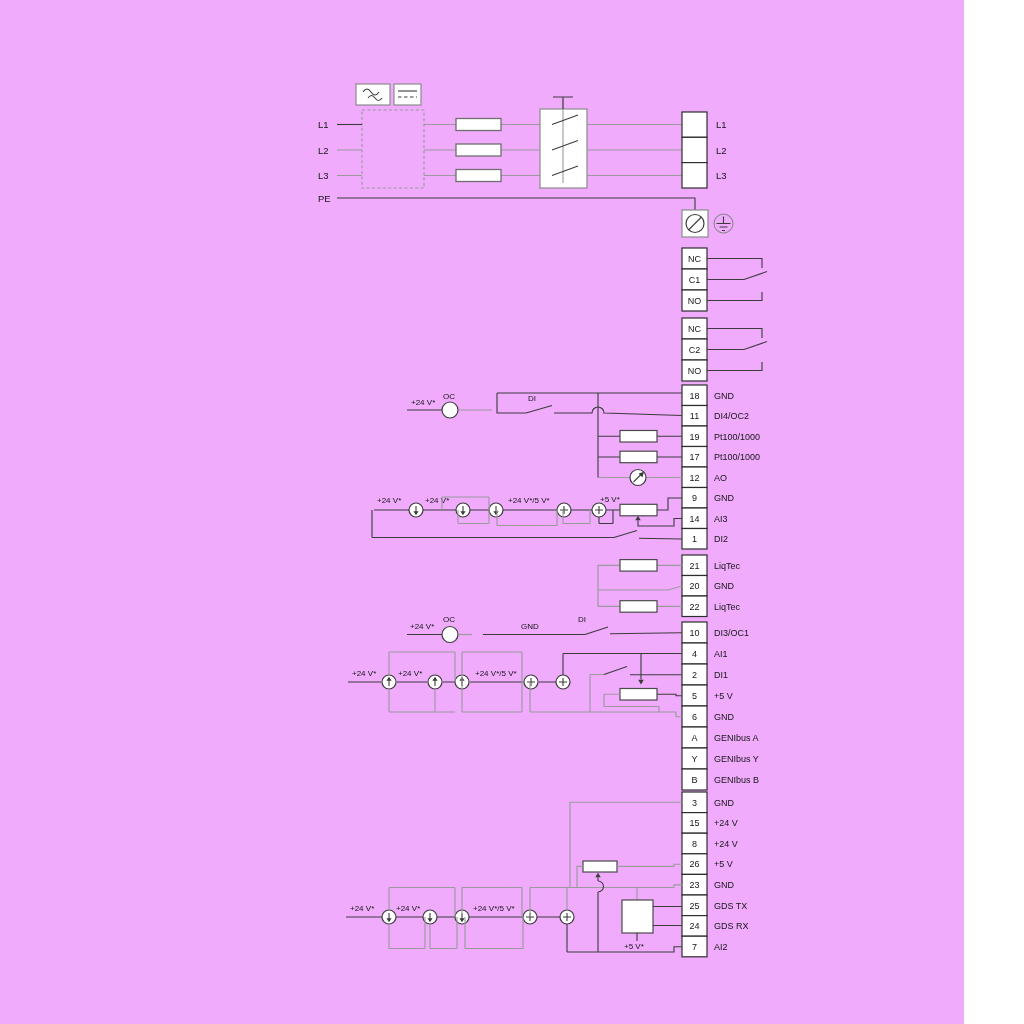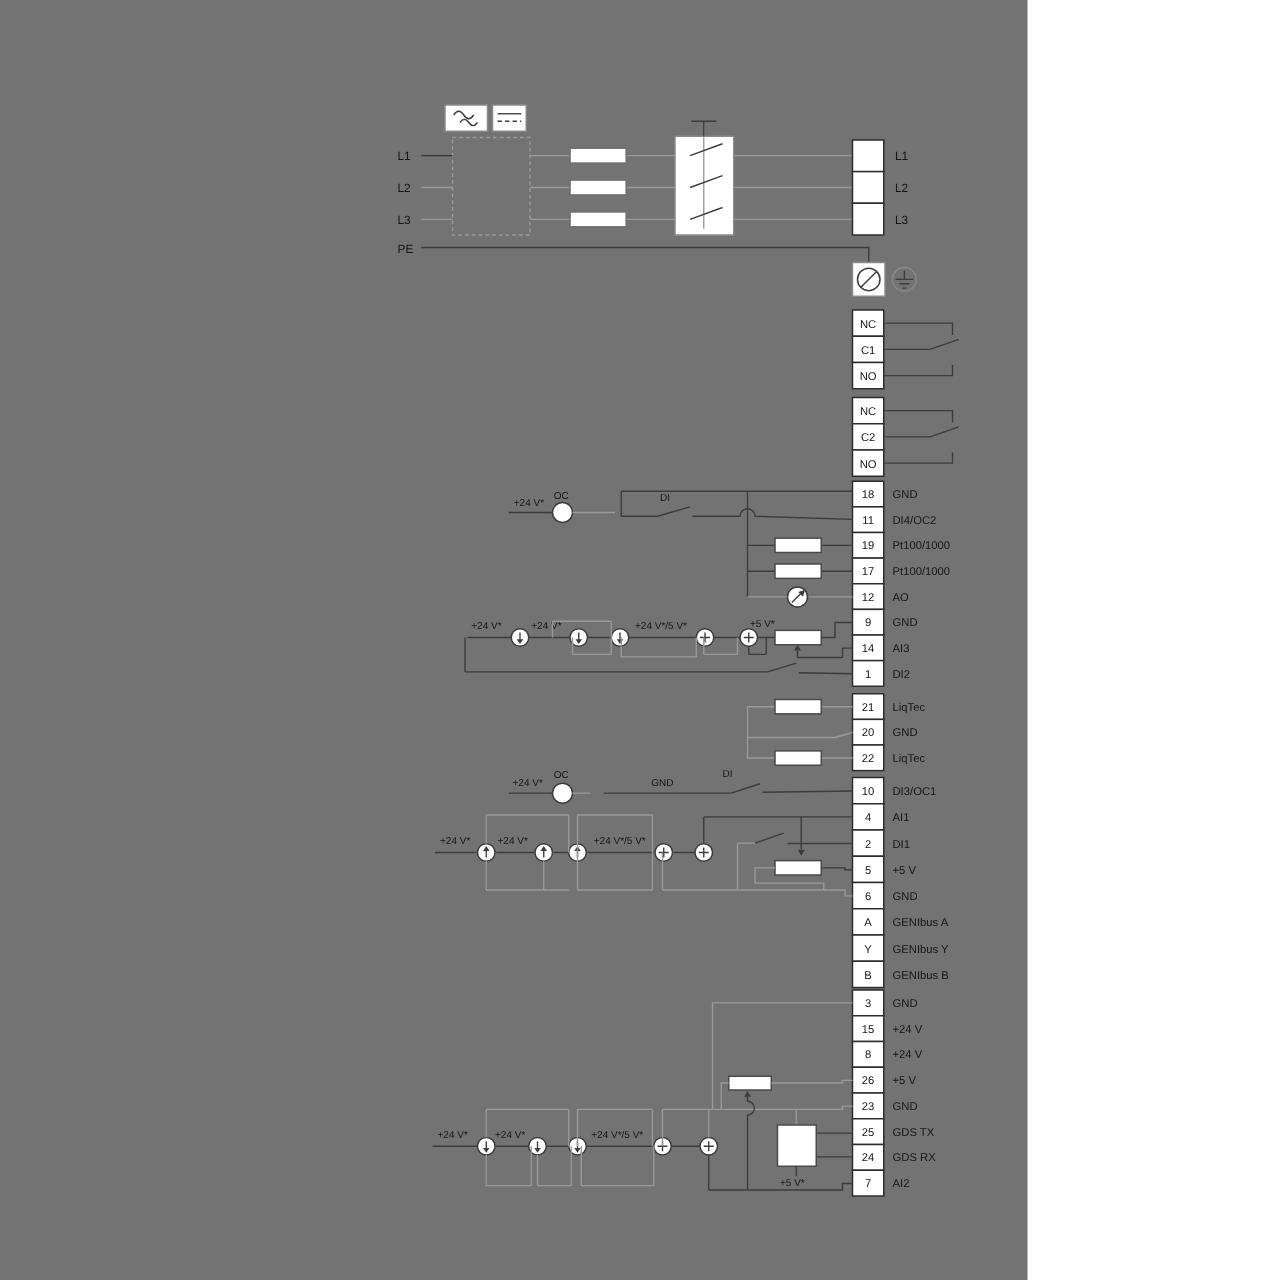--- a/index.html
+++ b/index.html
@@ -1,16 +1,16 @@
 <!DOCTYPE html>
 <html><head>
 <meta charset="utf-8">
 <style>
   html,body{margin:0;padding:0;background:#ffffff;}
-  .stage{width:822px;height:1024px;position:relative;background:#737373;}
+  .stage{width:964px;height:1024px;position:relative;background:#f0abfc;}
   svg{display:block;}
   .wg{stroke:#9a9a9a;stroke-width:1.1;fill:none;}
   .wd{stroke:#3c3c3c;stroke-width:1.1;fill:none;}
   .cell{fill:#fff;stroke:#2d2d2d;stroke-width:1.2;}
   .cellg{fill:#fff;stroke:#8a8a8a;stroke-width:1.2;}
   .comp{fill:#fff;stroke:#4a4a4a;stroke-width:1.2;}
   .fuse{fill:#fff;stroke:#6f6f6f;stroke-width:1.3;}
   .circ{fill:#fff;stroke:#3c3c3c;stroke-width:1.2;}
   .arr{fill:#3c3c3c;stroke:none;}
   .dash{stroke:#9a9a9a;stroke-width:1.1;fill:none;stroke-dasharray:3,2.4;}

